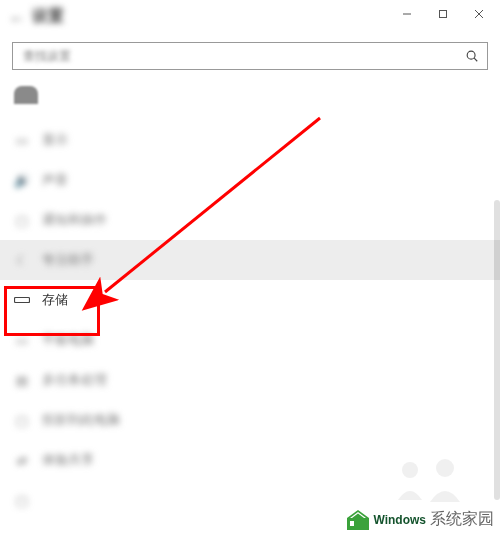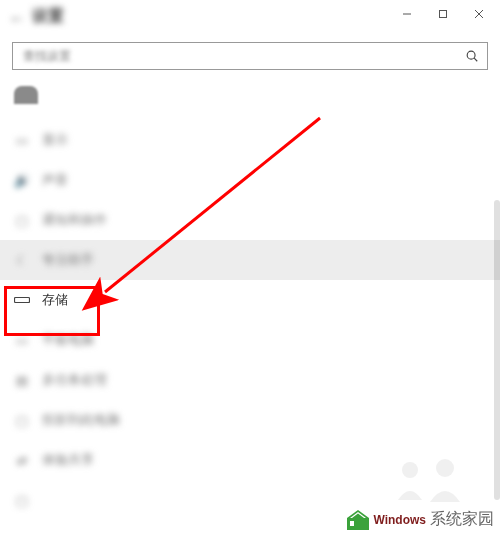--- a/index.html
+++ b/index.html
@@ -129,21 +129,21 @@
   
   .watermark {
     position: absolute;
     right: 6px; bottom: 6px;
     display:flex; align-items:center; gap:4px;
     font-size: 12px;
   }
   .wm-logo {
     width: 22px; height: 20px;
   }
-  .wm-text1 { color:#7f1d1d; font-weight:bold; }
+  .wm-text1 { color:#14532d; font-weight:bold; }
   .wm-text2 { color:#666; font-size:16px; }
   .wm-sub { position:absolute; right:10px; bottom:-8px; font-size:9px; color:#bbb; letter-spacing:0.5px; }
   
   .faint-people {
     position:absolute;
     right:30px; bottom:34px;
     width:80px; height:50px;
     opacity:0.12;
   }
 </style>

